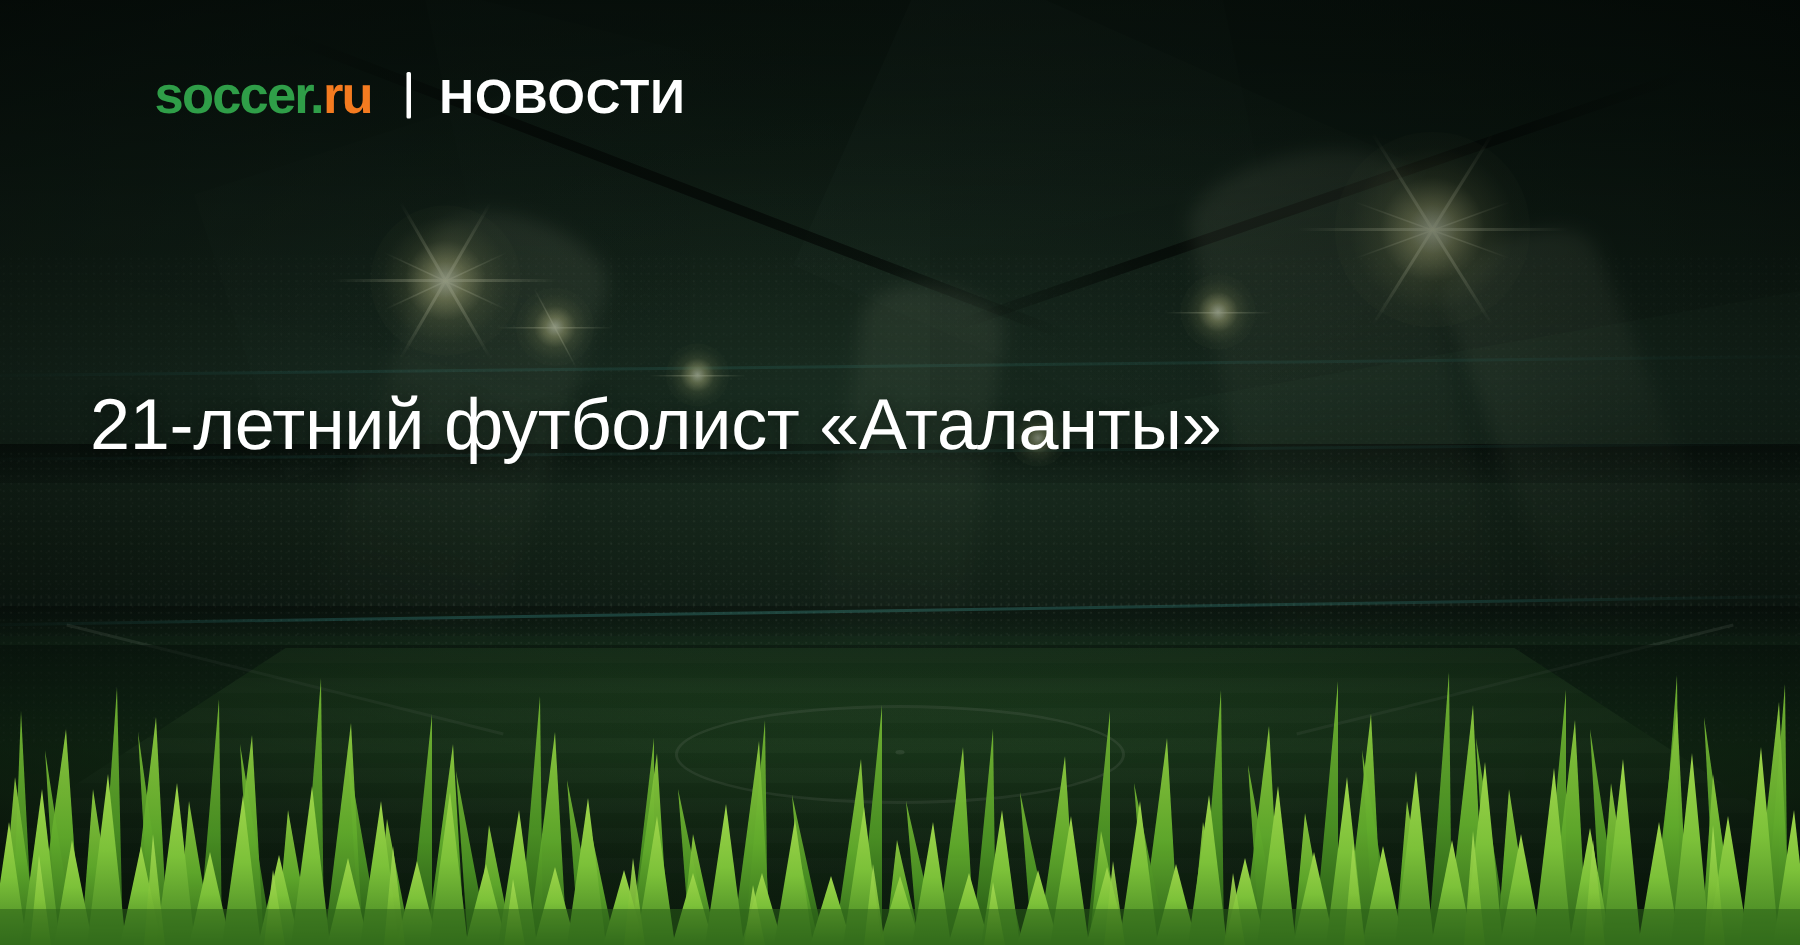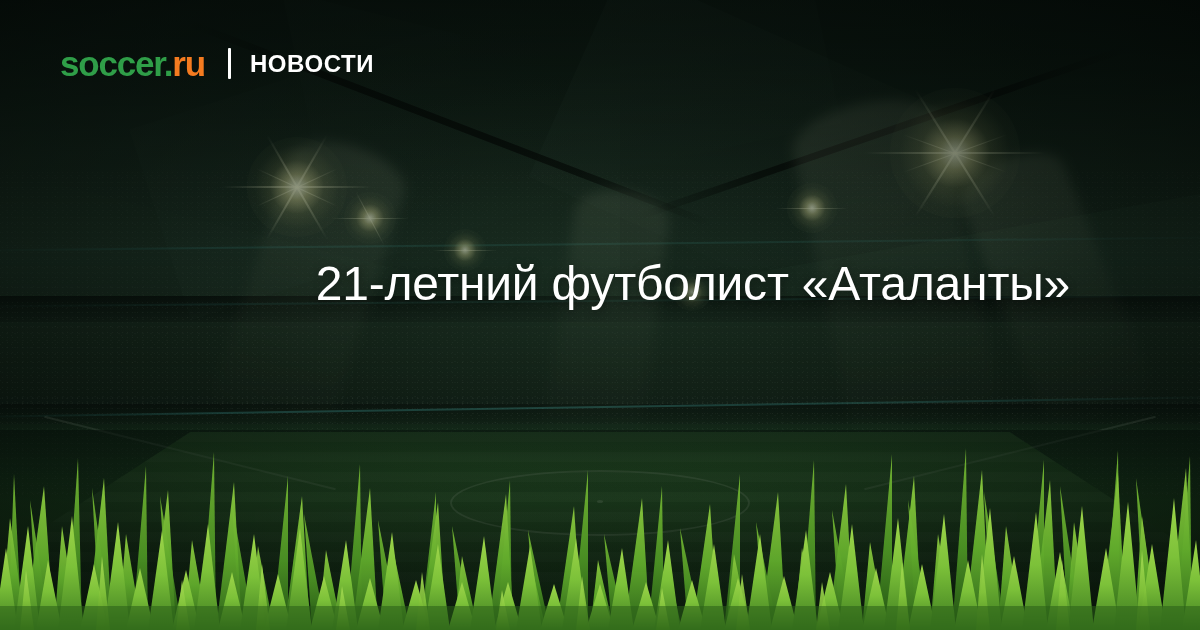--- a/index.html
+++ b/index.html
@@ -207,47 +207,46 @@
   
   .header{
     position:absolute; left:60px; top:46px;
     display:flex; align-items:center; gap:0;
     z-index:6;
   }
   .logo{
     font-size:35px; font-weight:bold; letter-spacing:-1.2px;
     line-height:1; white-space:nowrap;
   }
-  .logo .soccer{ color:#2f9e48; }
+  .logo .soccer{ color:#2f9e48;margin-left:43px; }
   .logo .dot   { color:#2f9e48; }
   .logo .ru    { color:#f47b20; }
 
   .sep{
     width:3px; height:31px;
     background:#ffffff;
     margin:0 19px 0 23px;
     border-radius:1px;
     flex:none;
   }
   .section{
-    font-size:24px; font-weight:bold; color:#ffffff;
+    font-size:32px; font-weight:bold; color:#ffffff;
     letter-spacing:.6px; line-height:1; white-space:nowrap;
   }
 
   
   .headline{
     position:absolute; left:60px; top:252px;
     width:1010px;
     z-index:6;
     color:#ffffff;
     font-size:48px; font-weight:normal;
     line-height:63px;
     letter-spacing:-0.2px;
     text-shadow:0 2px 10px rgba(0,0,0,.42);
-    text-align:right;
   }
   .headline .ln{ display:block; white-space:nowrap; }
 </style>
 </head>
 <body>
 
 <div class="stage">
 
   <div class="bg">
 

